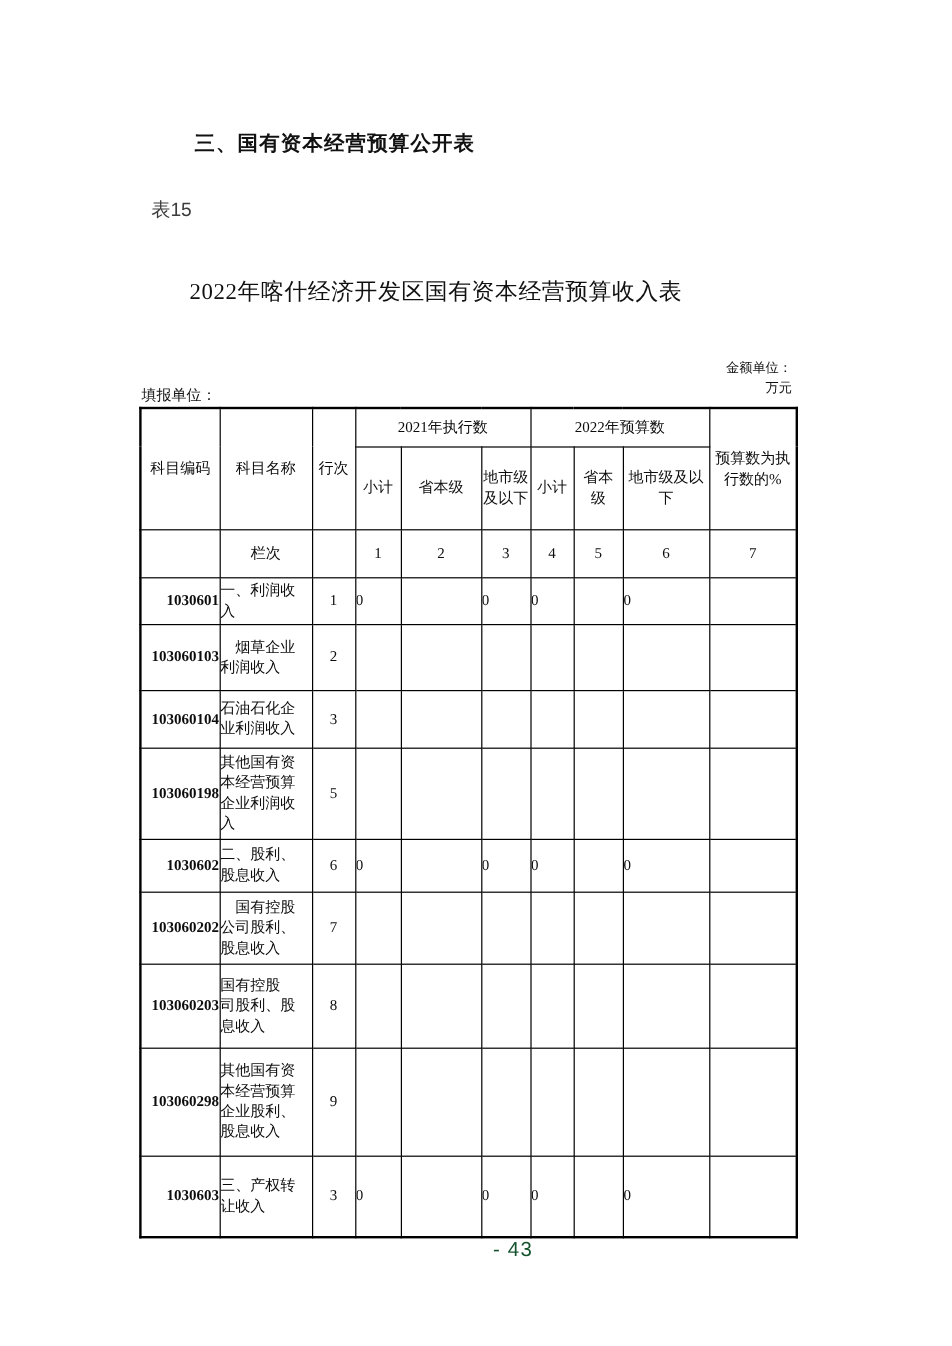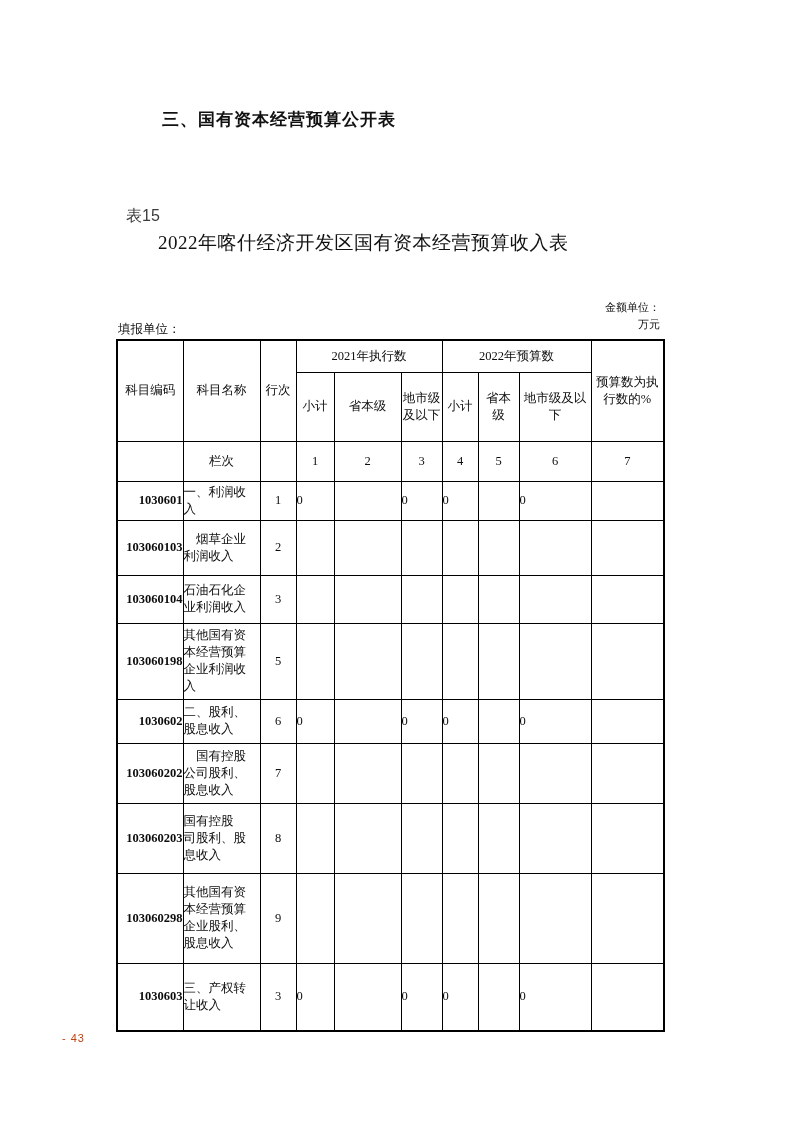--- a/index.html
+++ b/index.html
@@ -12,21 +12,21 @@
     overflow:hidden;
   }
   .section-heading{
     position:absolute;left:162px;top:108px;
     font-size:17px;font-weight:bold;letter-spacing:1px;
     white-space:nowrap;
   }
   .table-label{
     position:absolute;left:126px;top:165px;
     font-family:"Liberation Sans","DejaVu Sans",sans-serif;
-    font-size:16px;color:#3c3c3c;white-space:nowrap;margin-top:41px;
+    font-size:16px;color:#3c3c3c;white-space:nowrap;
   }
   .doc-title{
     position:absolute;left:158px;top:230px;
     font-size:19px;font-weight:normal;letter-spacing:0.5px;
     white-space:nowrap;
   }
   .unit-label{
     position:absolute;right:133px;top:299px;
     font-size:11px;line-height:17px;text-align:right;
     white-space:pre-line;
@@ -49,22 +49,23 @@
     overflow:hidden;
     color:#0d0d0d;
   }
   td.hc{text-align:center;white-space:pre-line;}
   td.code{text-align:right;padding-left:3px;font-weight:bold;}
   td.name{text-align:left;white-space:pre-line;padding-left:4px;padding-right:2px;margin-left:12px;}
   td.num{text-align:center;}
   td.val{text-align:left;padding-left:1px;}
   .page-number{
     position:absolute;left:0;top:1032px;width:100%;
+    text-align:center;
     font-family:"Liberation Sans","DejaVu Sans",sans-serif;
-    font-size:11px;color:#c2410c;letter-spacing:1px;
+    font-size:17px;color:#14532d;letter-spacing:1px;
     
     padding-left:62px;box-sizing:border-box;
   }
 </style>
 </head>
 <body>
 
 <div class="page">
 
   <div class="section-heading">三、国有资本经营预算公开表</div>

